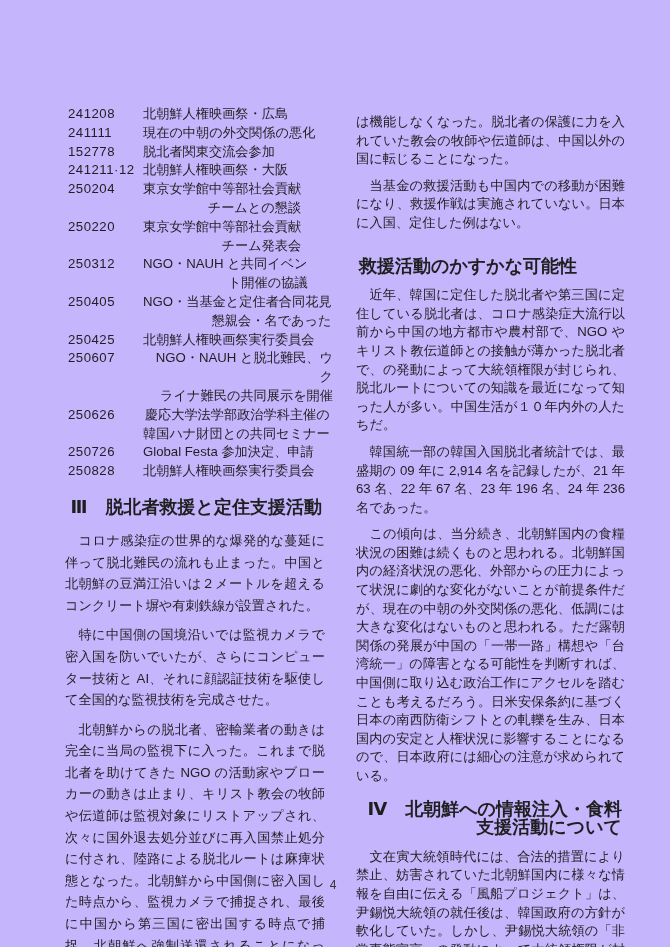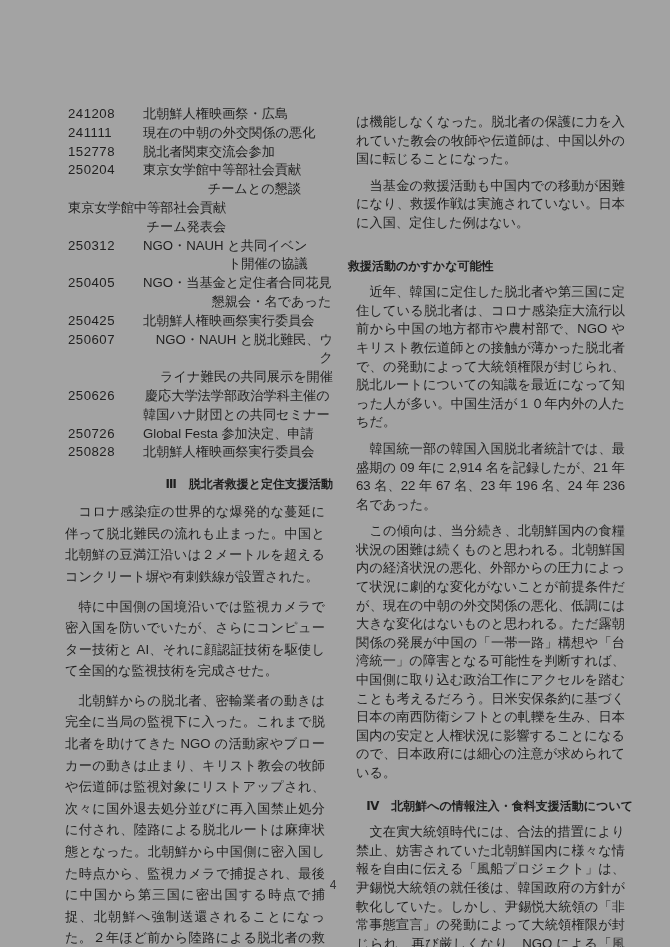--- a/index.html
+++ b/index.html
@@ -4,21 +4,21 @@
 <style>
   html, body {
     margin: 0;
     padding: 0;
     background: #ffffff;
   }
   .page {
     position: relative;
     width: 670px;
     height: 947px;
-    background: #a3a3a3;
+    background: #c4b5fd;
     overflow: hidden;
     font-family: "Liberation Sans", "DejaVu Sans", sans-serif;
     color: #1f1f1f;
   }
   .columns {
     position: absolute;
     left: 57px;
     top: 105px;
     width: 576px;
     display: flex;
@@ -44,22 +44,22 @@
     flex: none;
     min-width: 75px;
     letter-spacing: 0.5px;
   }
   .event-desc {
     white-space: pre-line;
     text-align: right;
   }
   .heading {
     font-weight: bold;
-    font-size: 12px;
-    margin: 0;
+    font-size: 18px;
+    margin: 11px;
   }
   .heading-gap {
     margin-top: 14px;
     text-align: right;
   }
   .left-body {
     line-height: 21.6px;
   }
   .para {
     margin: 8px;
@@ -96,29 +96,34 @@
           <div class="event-row">
             <span class="event-date">241111</span>
             <span class="event-desc">現在の中朝の外交関係の悪化</span>
           </div>
 
           <div class="event-row">
             <span class="event-date">152778</span>
             <span class="event-desc">脱北者関東交流会参加</span>
           </div>
 
+          <div class="event-row">
+            <span class="event-date">241211·12</span>
+            <span class="event-desc">北朝鮮人権映画祭・大阪</span>
+          </div>
 
 
           <div class="event-row">
             <span class="event-date">250204</span>
             <span class="event-desc">東京女学館中等部社会貢献
 チームとの懇談</span>
           </div>
 
           <div class="event-row">
+            <span class="event-date">250220</span>
             <span class="event-desc">東京女学館中等部社会貢献
 チーム発表会</span>
           </div>
 
           <div class="event-row">
             <span class="event-date">250312</span>
             <span class="event-desc">NGO・NAUH と共同イベン
 ト開催の協議</span>
           </div>
 

